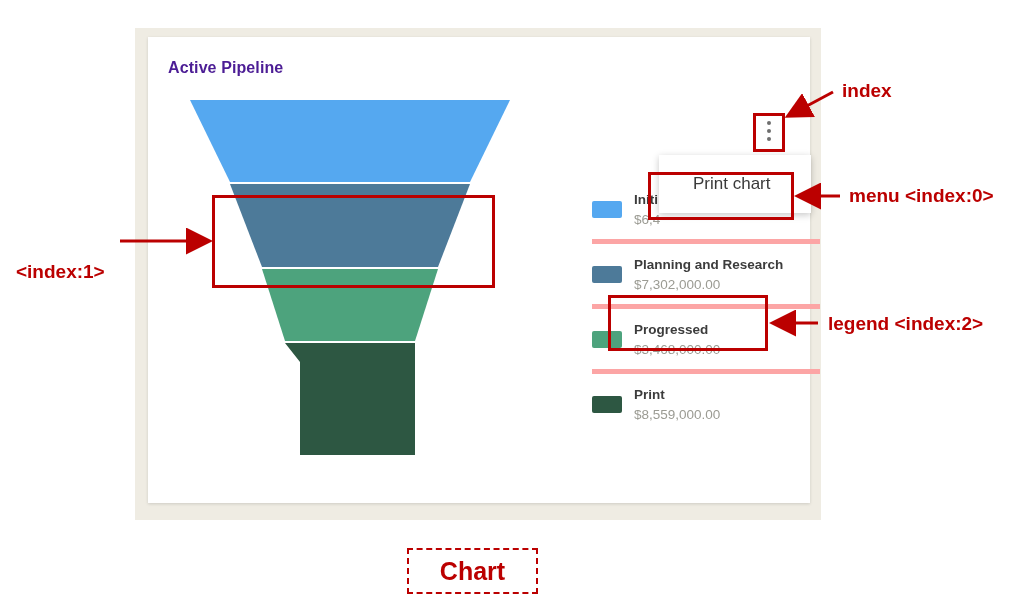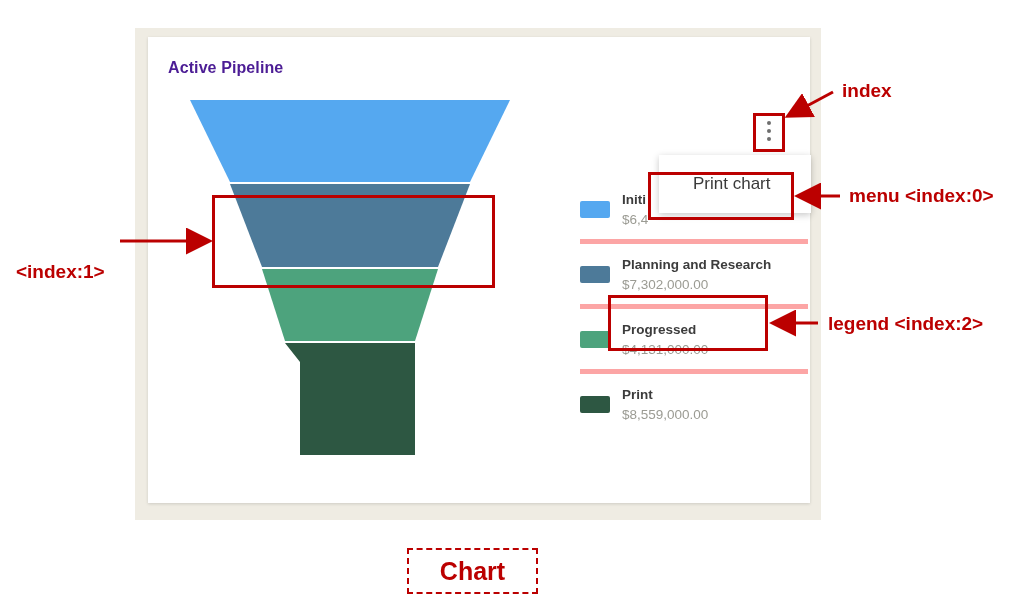--- a/index.html
+++ b/index.html
@@ -59,21 +59,21 @@
     left: 0px;
     top: 63px;
     width: 520px;
     height: 400px;
   }
   .funnel-svg { display: block; }
 
   
   .legend {
     position: absolute;
-    left: 432px;
+    left: 444px;
     top: 142px;
     width: 228px;
   }
   .legend-row {
     position: relative;
     height: 60px;
     border-top: 5px solid #fca5a5;
     display: flex;
     align-items: center;
   }
@@ -218,21 +218,21 @@
         <span class="legend-text">
           <span class="legend-name">Planning and Research</span><br>
           <span class="legend-value">$7,302,000.00</span>
         </span>
       </div>
 
       <div class="legend-row">
         <span class="legend-swatch" style="background:#4DA37D"></span>
         <span class="legend-text">
           <span class="legend-name">Progressed</span><br>
-          <span class="legend-value">$4,131,000.00</span>
+          <span class="legend-value">$3,468,000.00</span>
         </span>
       </div>
 
       <div class="legend-row">
         <span class="legend-swatch" style="background:#2D5742"></span>
         <span class="legend-text">
           <span class="legend-name">Print</span><br>
           <span class="legend-value">$8,559,000.00</span>
         </span>
       </div>

